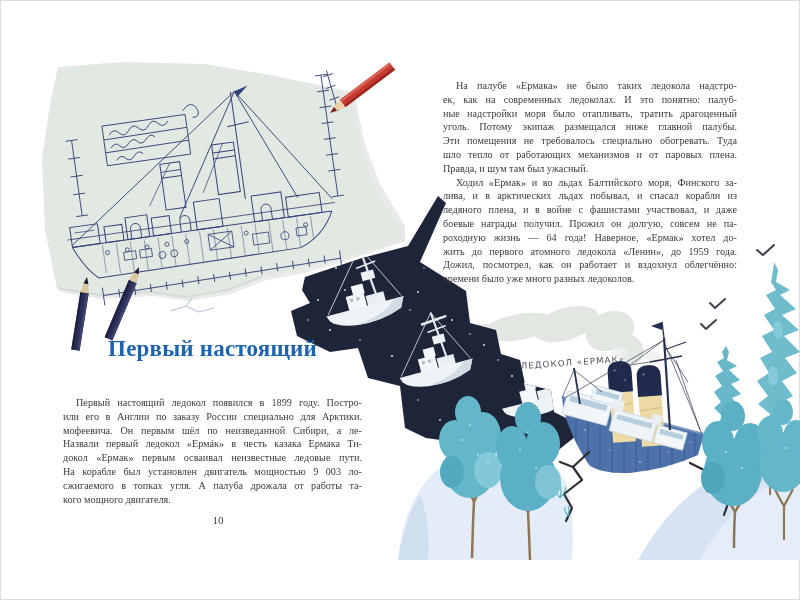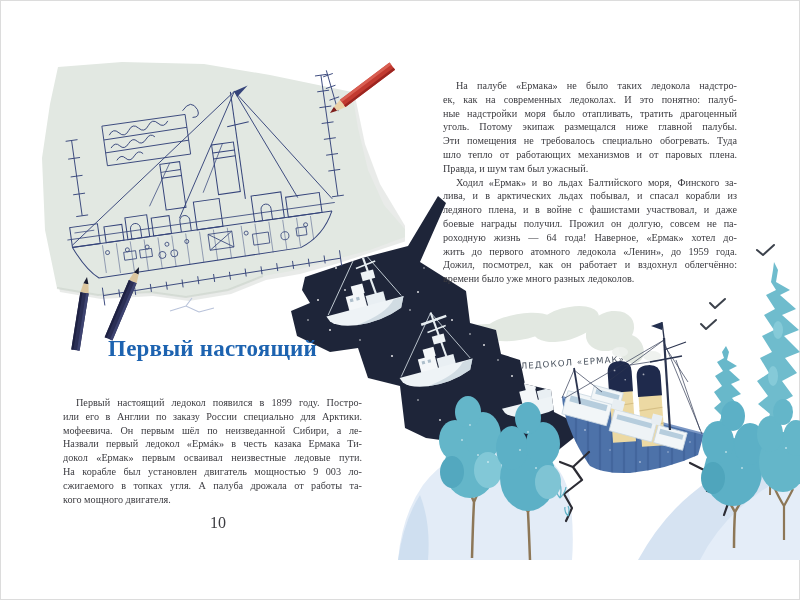--- a/index.html
+++ b/index.html
@@ -19,21 +19,21 @@
   .tline.last  { text-align-last:left; }
   .tline.first { text-indent:13px; }
 
   .heading {
     position:absolute; left:63px; top:336px; width:299px; margin:0;
     text-align:center; font-size:23px; font-weight:700;
     color:var(--heading_blue,#1d63b0); letter-spacing:.2px;
   }
   .pagenum {
     position:absolute; left:63px; top:514px; width:310px; text-align:center;
-    font-size:16px; color:#3b3b40;
+    font-size:11px; color:#3b3b40;
   }
   .caption {
     font-family:"DejaVu Sans","Liberation Sans",sans-serif;
     font-size:8.6px; letter-spacing:1.1px; fill:#49525e; font-weight:500;
   }
 </style>
 </head>
 <body>
 
 <main class="spread">

